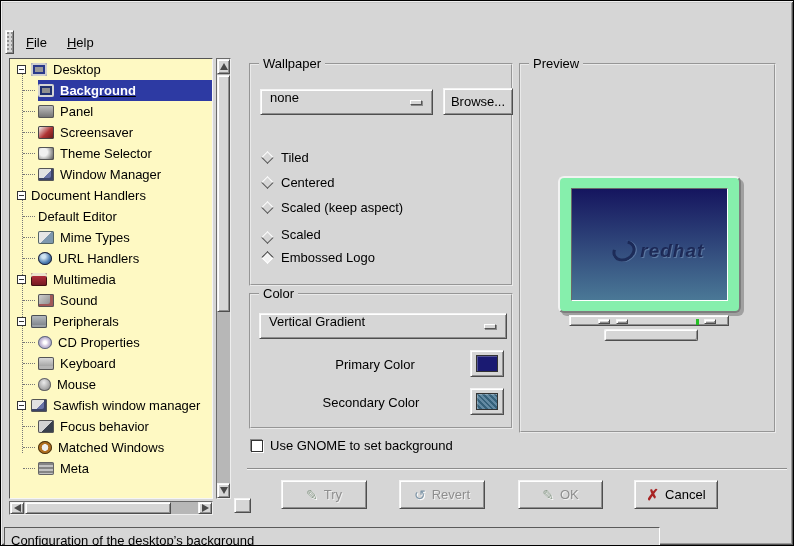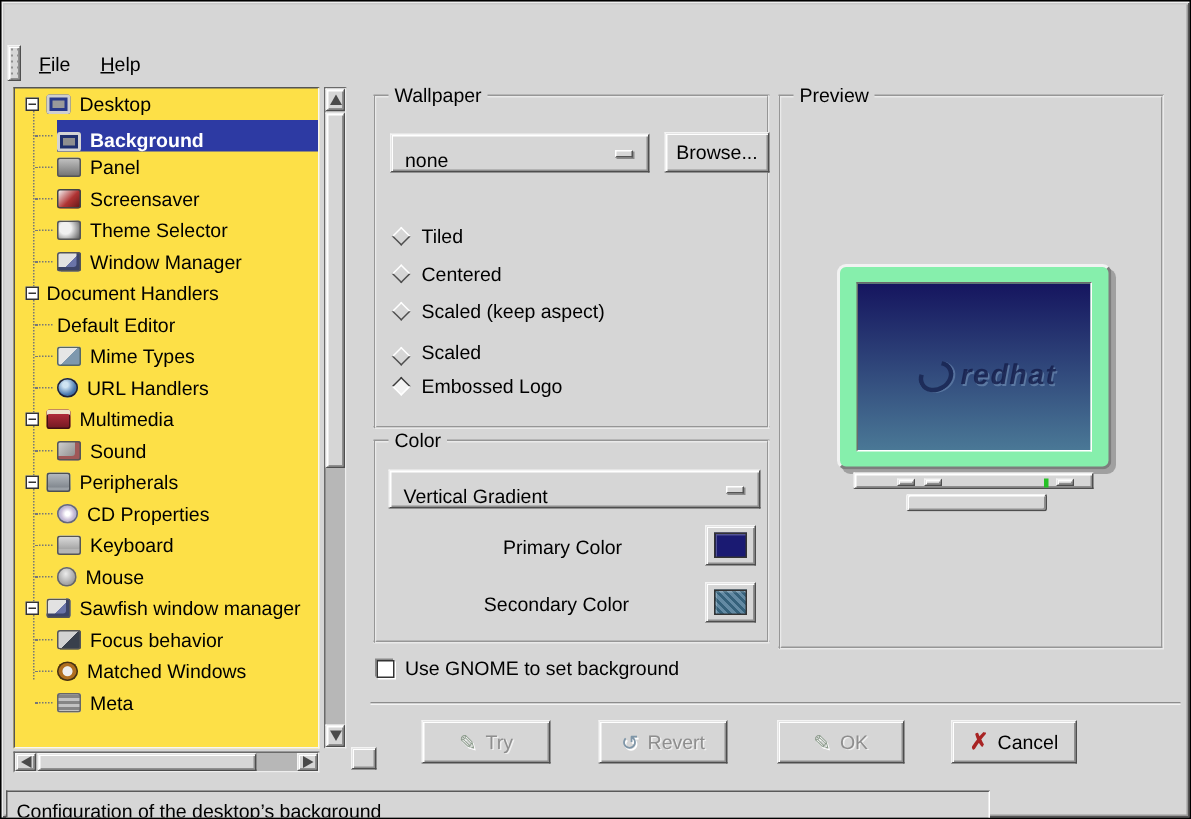--- a/index.html
+++ b/index.html
@@ -29,29 +29,29 @@
   .glyph-close { font-size:14px; line-height:10px; color:#111; }
 
   
   .menubar { position:absolute; left:3px; top:28px; right:3px; height:26px; display:flex; align-items:stretch; background:#d6d6d6; }
   .menugrip { width:9px; margin:1px 2px 1px 1px;
     background-image: radial-gradient(#909090 32%, transparent 34%); background-size:4px 4px; }
   .menu-item { padding:0 10px; display:flex; align-items:center; }
   .menu-item u { text-decoration:underline; }
 
   
-  .tree-panel { position:absolute; left:8px; top:57px; width:204px; height:441px; background:#fde047; overflow:hidden;
+  .tree-panel { position:absolute; left:8px; top:57px; width:204px; height:441px; background:#fef9c3; overflow:hidden;
     border-top:1px solid #545454; border-left:1px solid #545454; border-bottom:1px solid #f6f6f6; border-right:1px solid #f6f6f6; }
   .trunk { position:absolute; left:12px; top:8px; bottom:45px; width:0; border-left:1px dotted #777; }
   .trow { position:relative; height:21px; display:flex; align-items:center; padding-left:7px; white-space:nowrap; }
   .trow.child { padding-left:13px; }
   .exp { width:9px; height:9px; background:#fff; border:1px solid #333; position:relative; margin-right:5px; flex:none; }
   .exp::after { content:""; position:absolute; left:1px; right:1px; top:3px; height:1px; background:#333; }
   .conn { width:12px; height:1px; border-top:1px dotted #777; margin-right:3px; flex:none; }
-  .rowsel { display:flex; align-items:flex-end; flex:1; align-self:stretch; }
+  .rowsel { display:flex; align-items:center; flex:1; align-self:stretch;text-decoration:underline; }
   .trow.selected .rowsel { background:var(--selection,#2d3aa3); }
   .trow.selected .tlabel { color:#fff; font-weight:bold; }
   .ic { width:16px; height:13px; display:inline-block; margin-right:6px; flex:none; border-radius:2px; }
   .ic-desk     { background:#9a9a9a; box-shadow: inset 0 0 0 2px #cfcfcf, inset 0 0 0 4px #2a3a8a; }
   .ic-monitor  { background:#8f8f8f; box-shadow: inset 0 0 0 2px #d4d4d4, inset 0 0 0 4px #20306e; }
   .ic-panel    { background:linear-gradient(#c6c6c6,#6f6f6f); box-shadow: inset 0 0 0 1px #555; }
   .ic-screensaver { background:linear-gradient(135deg,#efe6e6 10%,#b03434 55%,#5c1414); box-shadow: inset 0 0 0 1px #444; }
   .ic-theme    { background:radial-gradient(circle at 35% 40%, #f0f0f0 30%, #8a8a8a 70%, #444); box-shadow: inset 0 0 0 1px #555; }
   .ic-winmgr   { background:linear-gradient(135deg,#e2e2e2 55%,#6a74a8 55%); box-shadow: inset 0 0 0 1px #555, inset -3px -3px 0 #3c4468; }
   .ic-mime     { background:linear-gradient(135deg,#e6e6e6 50%,#7e98ae 50%); box-shadow: inset 0 0 0 1px #566; }
@@ -81,21 +81,21 @@
   .pane-grip { position:absolute; left:233px; top:497px; width:17px; height:15px; }
 
   
   .frame { position:absolute; border:2px groove #eaeaea; }
   .frame > .legend { position:absolute; top:-9px; left:8px; background:#d6d6d6; padding:0 4px; }
   .fs-wallpaper { left:248px; top:62px; width:264px; height:223px; }
   .fs-color { left:248px; top:292px; width:264px; height:136px; }
   .fs-preview { left:518px; top:62px; width:257px; height:370px; }
 
   
-  .optmenu { position:absolute; height:26px; display:flex; align-items:flex-end; padding-left:9px; cursor:default; }
+  .optmenu { position:absolute; height:26px; display:flex; align-items:flex-start; padding-left:9px; cursor:default; }
   .opt-indicator { position:absolute; right:10px; top:10px; width:12px; height:5px;
     border-top:1px solid #fff; border-left:1px solid #fff; border-bottom:1px solid #555; border-right:1px solid #555; background:#d6d6d6; box-shadow:1px 1px 0 #8a8a8a; }
   .push { display:flex; align-items:center; justify-content:center; background:#d6d6d6; }
 
   .wp-dropdown { left:9px; top:24px; width:173px; }
   .wp-browse { position:absolute; left:192px; top:23px; width:70px; height:27px; }
   .radio-row { position:absolute; left:12px; display:flex; align-items:center; height:20px; }
   .radio { width:9px; height:9px; transform:rotate(45deg); background:#d6d6d6; margin-right:9px; flex:none;
     border-top:1px solid #fff; border-left:1px solid #fff; border-bottom:1px solid #4e4e4e; border-right:1px solid #4e4e4e; }
   .radio.on { background:#f2f2f2; border-top:1px solid #3a3a3a; border-left:1px solid #3a3a3a; border-bottom:1px solid #fff; border-right:1px solid #fff; }

